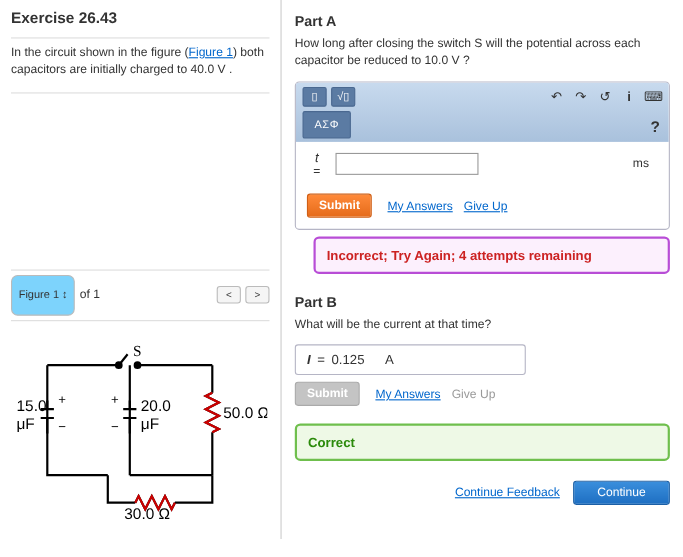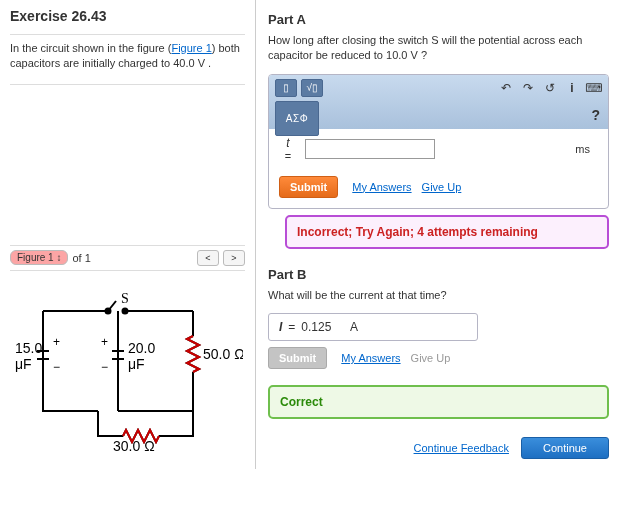--- a/index.html
+++ b/index.html
@@ -42,22 +42,22 @@
   }
   .fig-selector {
     display: flex;
     align-items: center;
     gap: 4px;
     font-size: 11px;
   }
   .fig-pill {
     border: 1px solid #bbb;
     border-radius: 6px;
-    padding: 1px 6px;
-    background: #fca5a5;
+    padding: 12px 6px;
+    background: #7dd3fc;
     font-size: 10px;
   }
   .fig-nav { display: flex; gap: 4px; }
   .nav-btn {
     border: 1px solid #bbb;
     background: #f5f5f5;
     width: 22px;
     height: 16px;
     font-size: 9px;
     line-height: 14px;
@@ -90,21 +90,21 @@
     background: #5b7ba3;
     border: 1px solid #4a6890;
     width: 22px; height: 18px;
     display: flex; align-items: center; justify-content: center;
     color: #fff; font-size: 10px;
     border-radius: 2px;
   }
   .tb-wide {
     background: #5b7ba3;
     border: 1px solid #4a6890;
-    height: 35px; width: 44px;
+    height: 25px; width: 44px;
     color: #fff; font-size: 10px;
     display: flex; align-items: center; justify-content: center;
     border-radius: 2px;
     letter-spacing: 0.5px;
   }
   .tb-right {
     position: absolute;
     right: 6px; top: 6px;
     display: flex; gap: 6px; align-items: center;
     color: #333;

